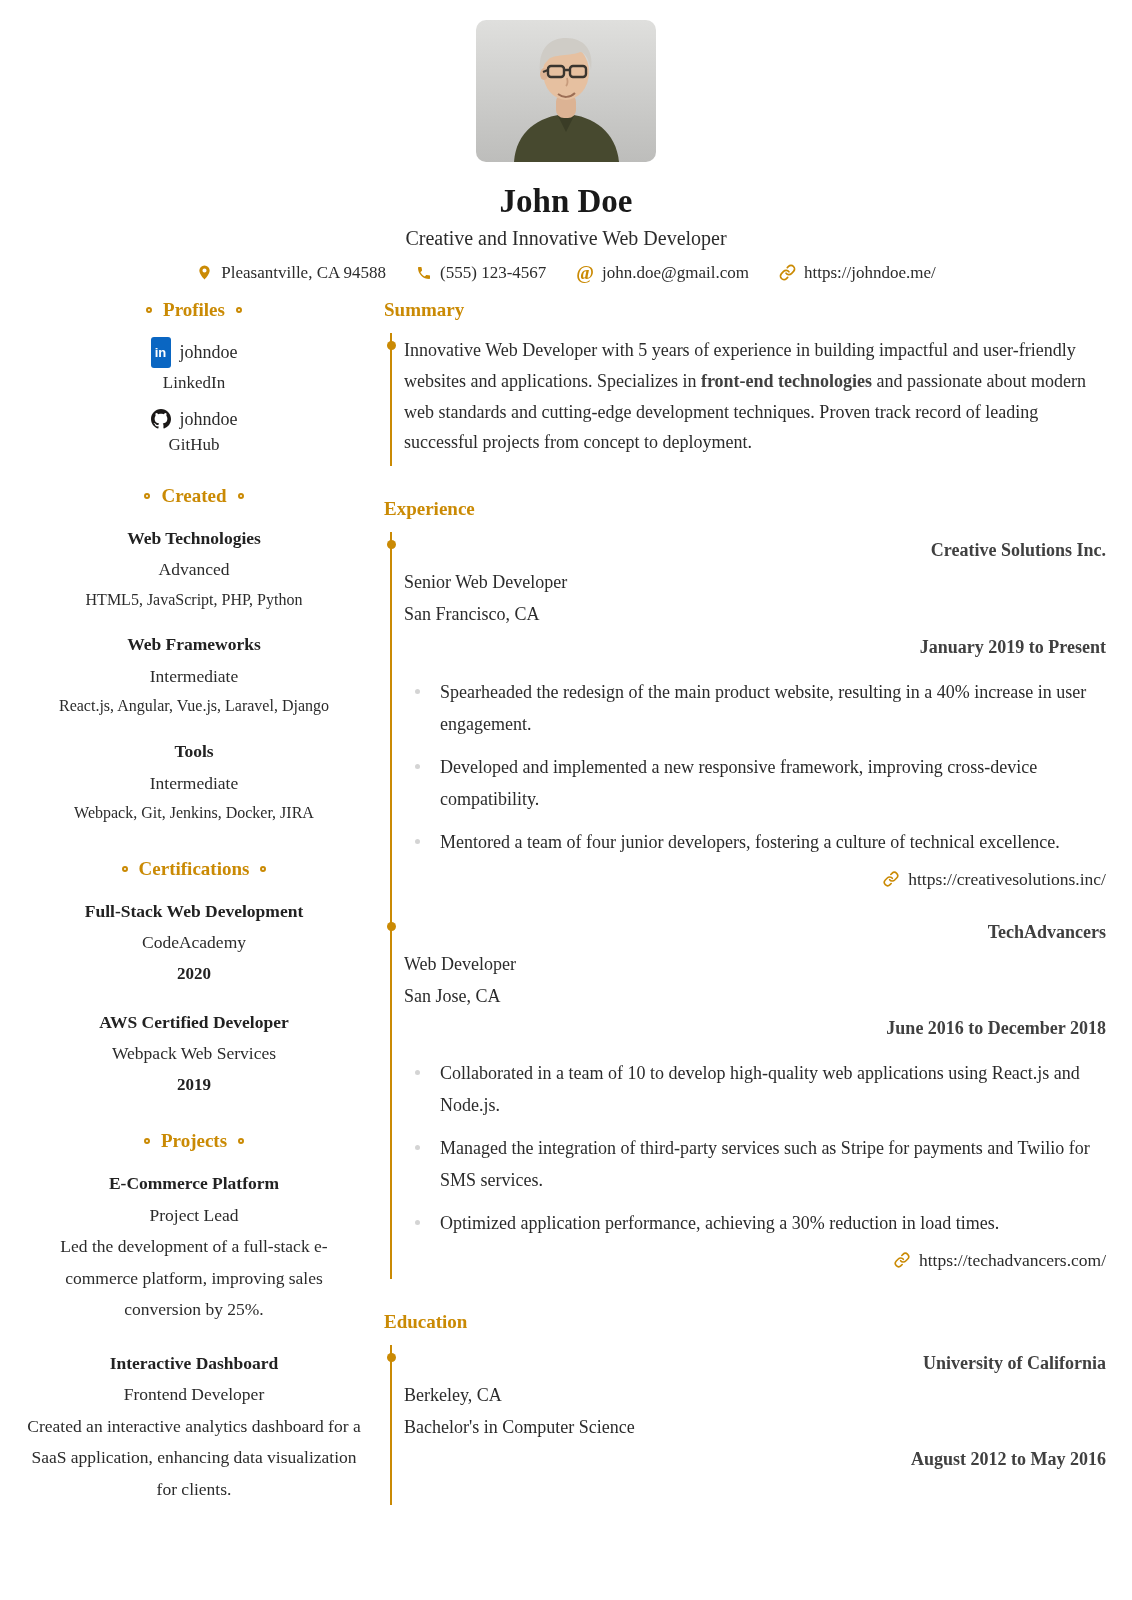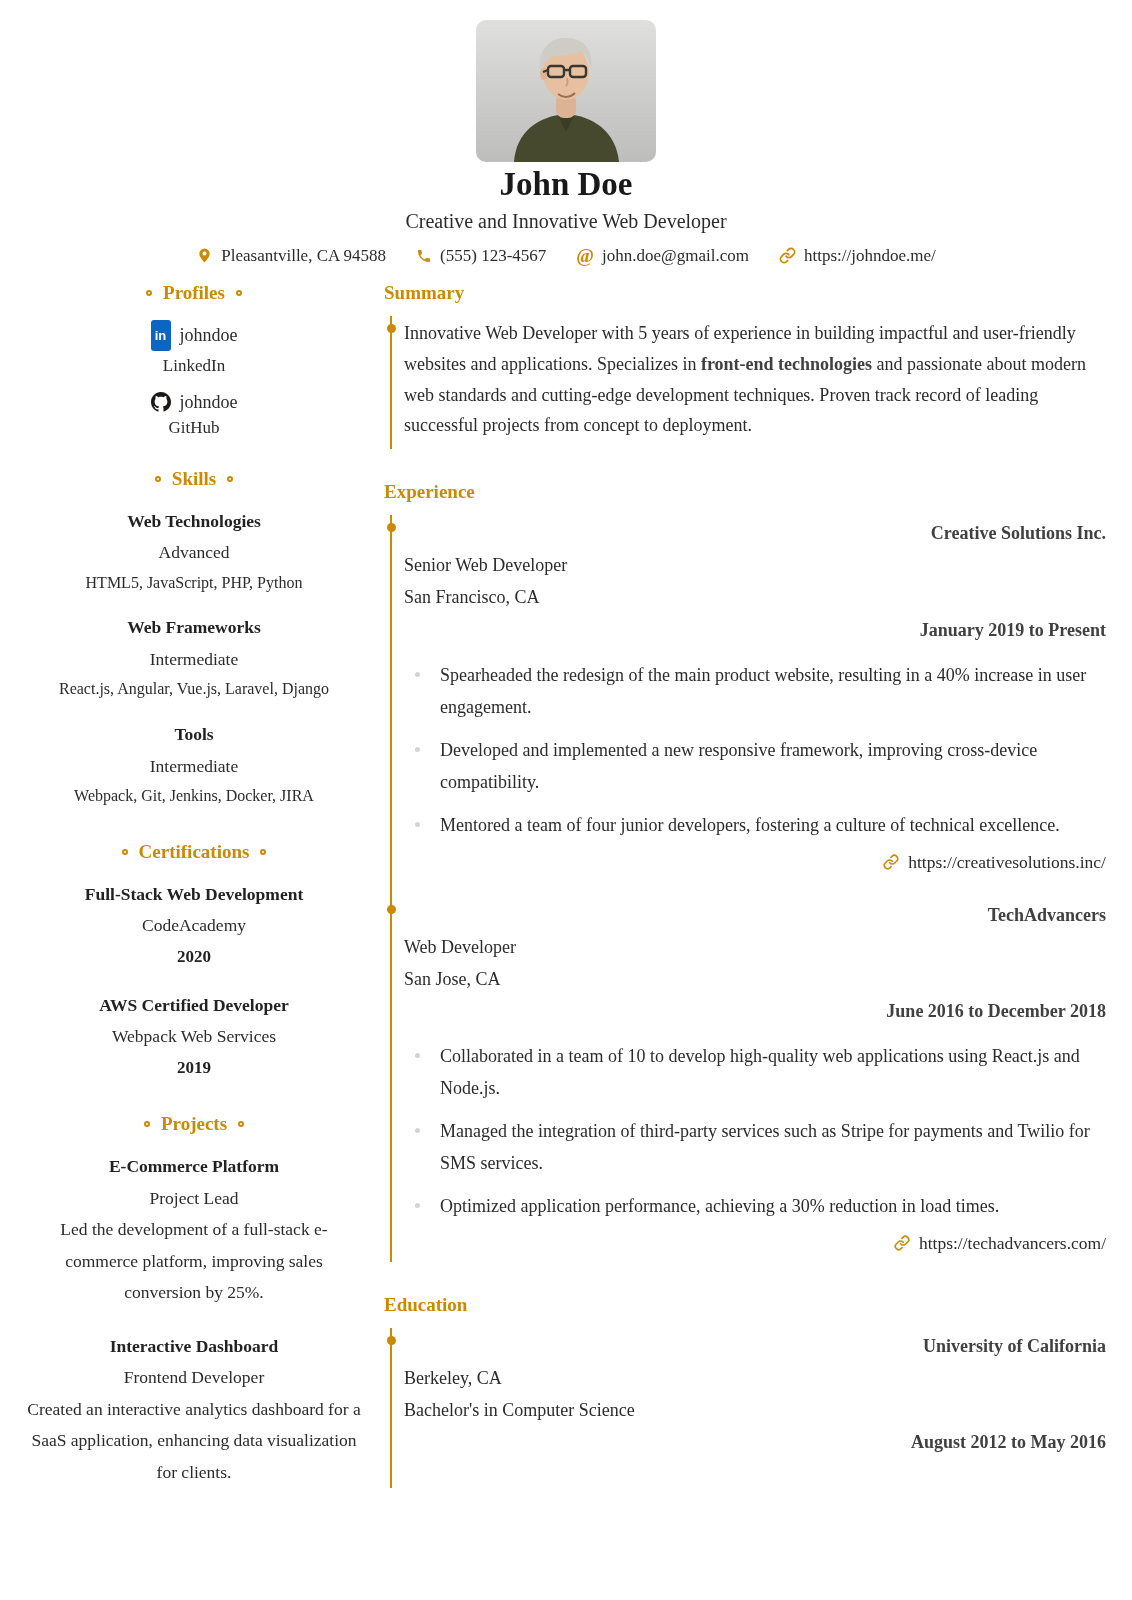--- a/index.html
+++ b/index.html
@@ -3,21 +3,21 @@
 <meta charset="utf-8">
 <style>
   * { box-sizing: border-box; }
   html, body { margin: 0; padding: 0; background: #ffffff; }
   body { font-family: "Liberation Serif", serif; color: #2b2b2b; }
   .page { width: 1132px; height: 1600px; margin: 0 auto; background: #fff; padding: 20px 26px 0; overflow: hidden; }
 
   
   .header { text-align: center; }
   .photo { width: 180px; height: 142px; border-radius: 10px; overflow: hidden; margin: 0 auto; display: block; }
-  .person-name { font-size: 33px; font-weight: bold; color: #191919; margin: 3px 0 0; line-height: 1.2; }
+  .person-name { font-size: 33px; font-weight: bold; color: #191919; margin: 20px 0 0; line-height: 1.2; }
   .headline { font-size: 20px; margin: 5px 0 0; color: #2b2b2b; }
   .contact-row { display: flex; justify-content: center; align-items: center; gap: 30px; margin-top: 13px; font-size: 17px; }
   .contact-item { display: flex; align-items: center; gap: 8px; }
   .gold { color: #ca8a04; }
   .icon svg { display: block; }
   .at-glyph { font-size: 19px; font-weight: bold; line-height: 1; }
 
   
   .columns { display: grid; grid-template-columns: 336px 1fr; gap: 22px; margin-top: 16px; }
 
@@ -159,21 +159,21 @@
             </span>
             <span>johndoe</span>
           </div>
           <div class="profile-network">GitHub</div>
         </div>
       </section>
 
       <section class="side-section">
         <h2 class="side-heading">
           <span class="ring"></span>
-          <span>Skills</span>
+          <span>Created</span>
           <span class="ring"></span>
         </h2>
         <div class="skill-item">
           <div class="item-name">Web Technologies</div>
           <div class="item-sub">Advanced</div>
           <div class="item-keywords">HTML5, JavaScript, PHP, Python</div>
         </div>
         <div class="skill-item">
           <div class="item-name">Web Frameworks</div>
           <div class="item-sub">Intermediate</div>

